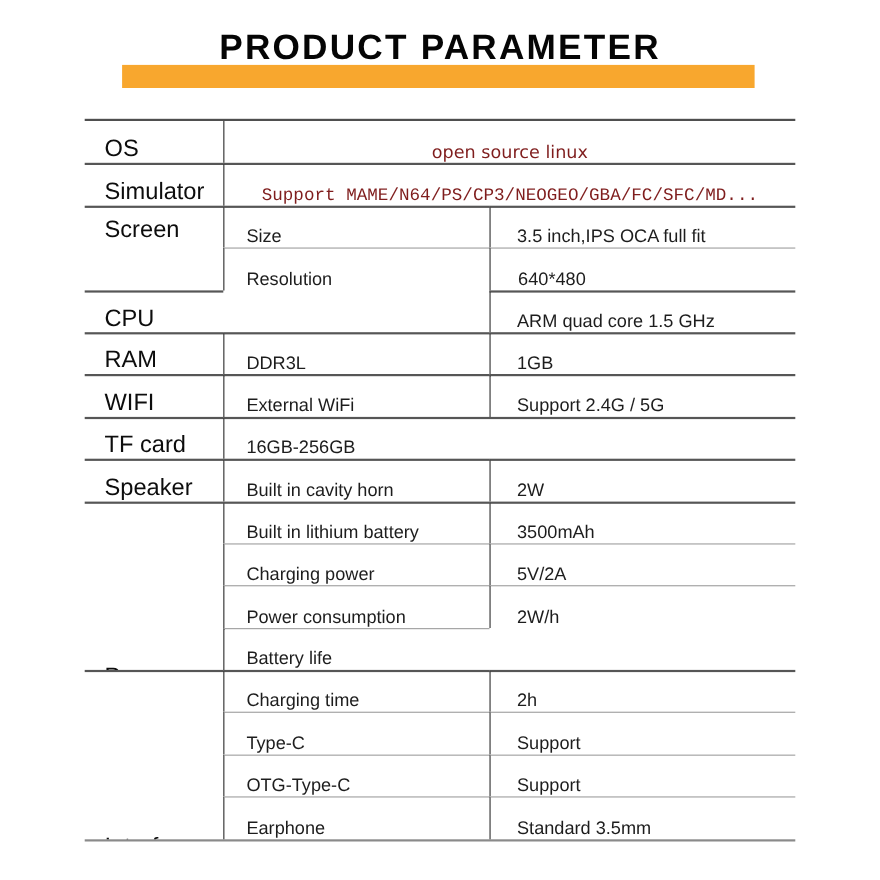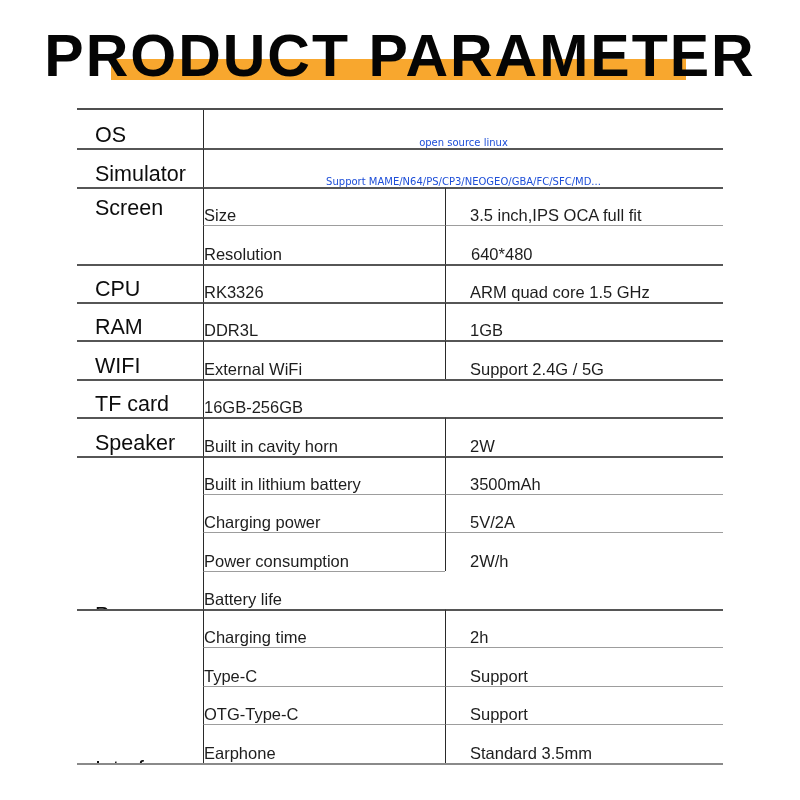--- a/index.html
+++ b/index.html
@@ -21,21 +21,21 @@
     left: 111px; top: 59px;
     width: 575px; height: 21px;
     background: #F8A72E;
   }
   .page-title {
     position: absolute;
     top: 27px; left: 0;
     width: 800px;
     margin: 0;
     text-align: center;
-    font-size: 59px;
+    font-size: 32px;
     font-weight: bold;
     letter-spacing: 2px;
     line-height: 1.0;
     color: #050505;
     white-space: nowrap;
   }
 
   
   .spec-table {
     position: absolute;
@@ -57,36 +57,37 @@
   }
   .label-cell {
     font-size: 21.5px;
     color: #0d0d0d;
     padding-left: 18px;
     grid-column: 1;
   }
   .name-cell {
     font-size: 16.5px;
     color: #1d1d1d;
+    padding-left: 20px;
     border-left: 1px solid #2a2a2a;
   }
   .value-cell {
     font-size: 16.5px;
     color: #1d1d1d;
     padding-left: 24px;
     border-left: 1px solid #2a2a2a;
   }
   
   .merged { grid-column: 2 / 4; }
   .merged.center { justify-content: center; padding-left: 0; }
   
   .alt-font {
     font-family: "DejaVu Sans", sans-serif;
-    font-size: 10px;
-    color: #1d4ed8;
+    font-size: 16px;
+    color: #7f1d1d;
   }
   
   .sect-line { border-top: 2px solid #565656; }
   .inner-line { border-top: 1px solid #9d9d9d; }
   
   .v-top { align-items: flex-start; }
   .v-top span { padding-top: 7px; }
   .v-low span { display: inline-block; transform: translateY(19px); }
 </style>
 </head>
@@ -100,32 +101,31 @@
   </div>
 
   <div class="spec-table" id="spec-table">
       <div class="cell label-cell" style="grid-row: 1 / span 1;">
         <span>OS</span>
       </div>
       <div class="cell name-cell merged center alt-font" style="grid-row: 1;">open source linux</div>
       <div class="cell label-cell sect-line" style="grid-row: 2 / span 1;">
         <span>Simulator</span>
       </div>
-      <div class="cell name-cell sect-line merged center alt-font" style="grid-row: 2;">Support MAME/N64/PS/CP3/NEOGEO/GBA/FC/SFC/MD...</div>
+      <div class="cell name-cell sect-line merged center alt-font" style="grid-row: 2; font-family: Liberation Mono, monospace;">Support MAME/N64/PS/CP3/NEOGEO/GBA/FC/SFC/MD...</div>
       <div class="cell label-cell sect-line v-top" style="grid-row: 3 / span 2;">
         <span>Screen</span>
       </div>
       <div class="cell name-cell sect-line" style="grid-row: 3;">Size</div>
       <div class="cell value-cell sect-line" style="grid-row-start: 3; grid-column: 3;">3.5 inch,IPS OCA full fit</div>
       <div class="cell name-cell inner-line" style="grid-row: 4;">Resolution</div>
       <div class="cell value-cell inner-line" style="grid-row-start: 4; grid-column: 3; padding-left: 25px;">640*480</div>
       <div class="cell label-cell sect-line" style="grid-row: 5 / span 1;">
         <span>CPU</span>
       </div>
-      <div class="cell name-cell sect-line" style="grid-row: 5;">RK3326</div>
       <div class="cell value-cell sect-line" style="grid-row-start: 5; grid-column: 3;">ARM quad core 1.5 GHz</div>
       <div class="cell label-cell sect-line" style="grid-row: 6 / span 1;">
         <span>RAM</span>
       </div>
       <div class="cell name-cell sect-line" style="grid-row: 6;">DDR3L</div>
       <div class="cell value-cell sect-line" style="grid-row-start: 6; grid-column: 3;">1GB</div>
       <div class="cell label-cell sect-line" style="grid-row: 7 / span 1;">
         <span>WIFI</span>
       </div>
       <div class="cell name-cell sect-line" style="grid-row: 7;">External WiFi</div>

